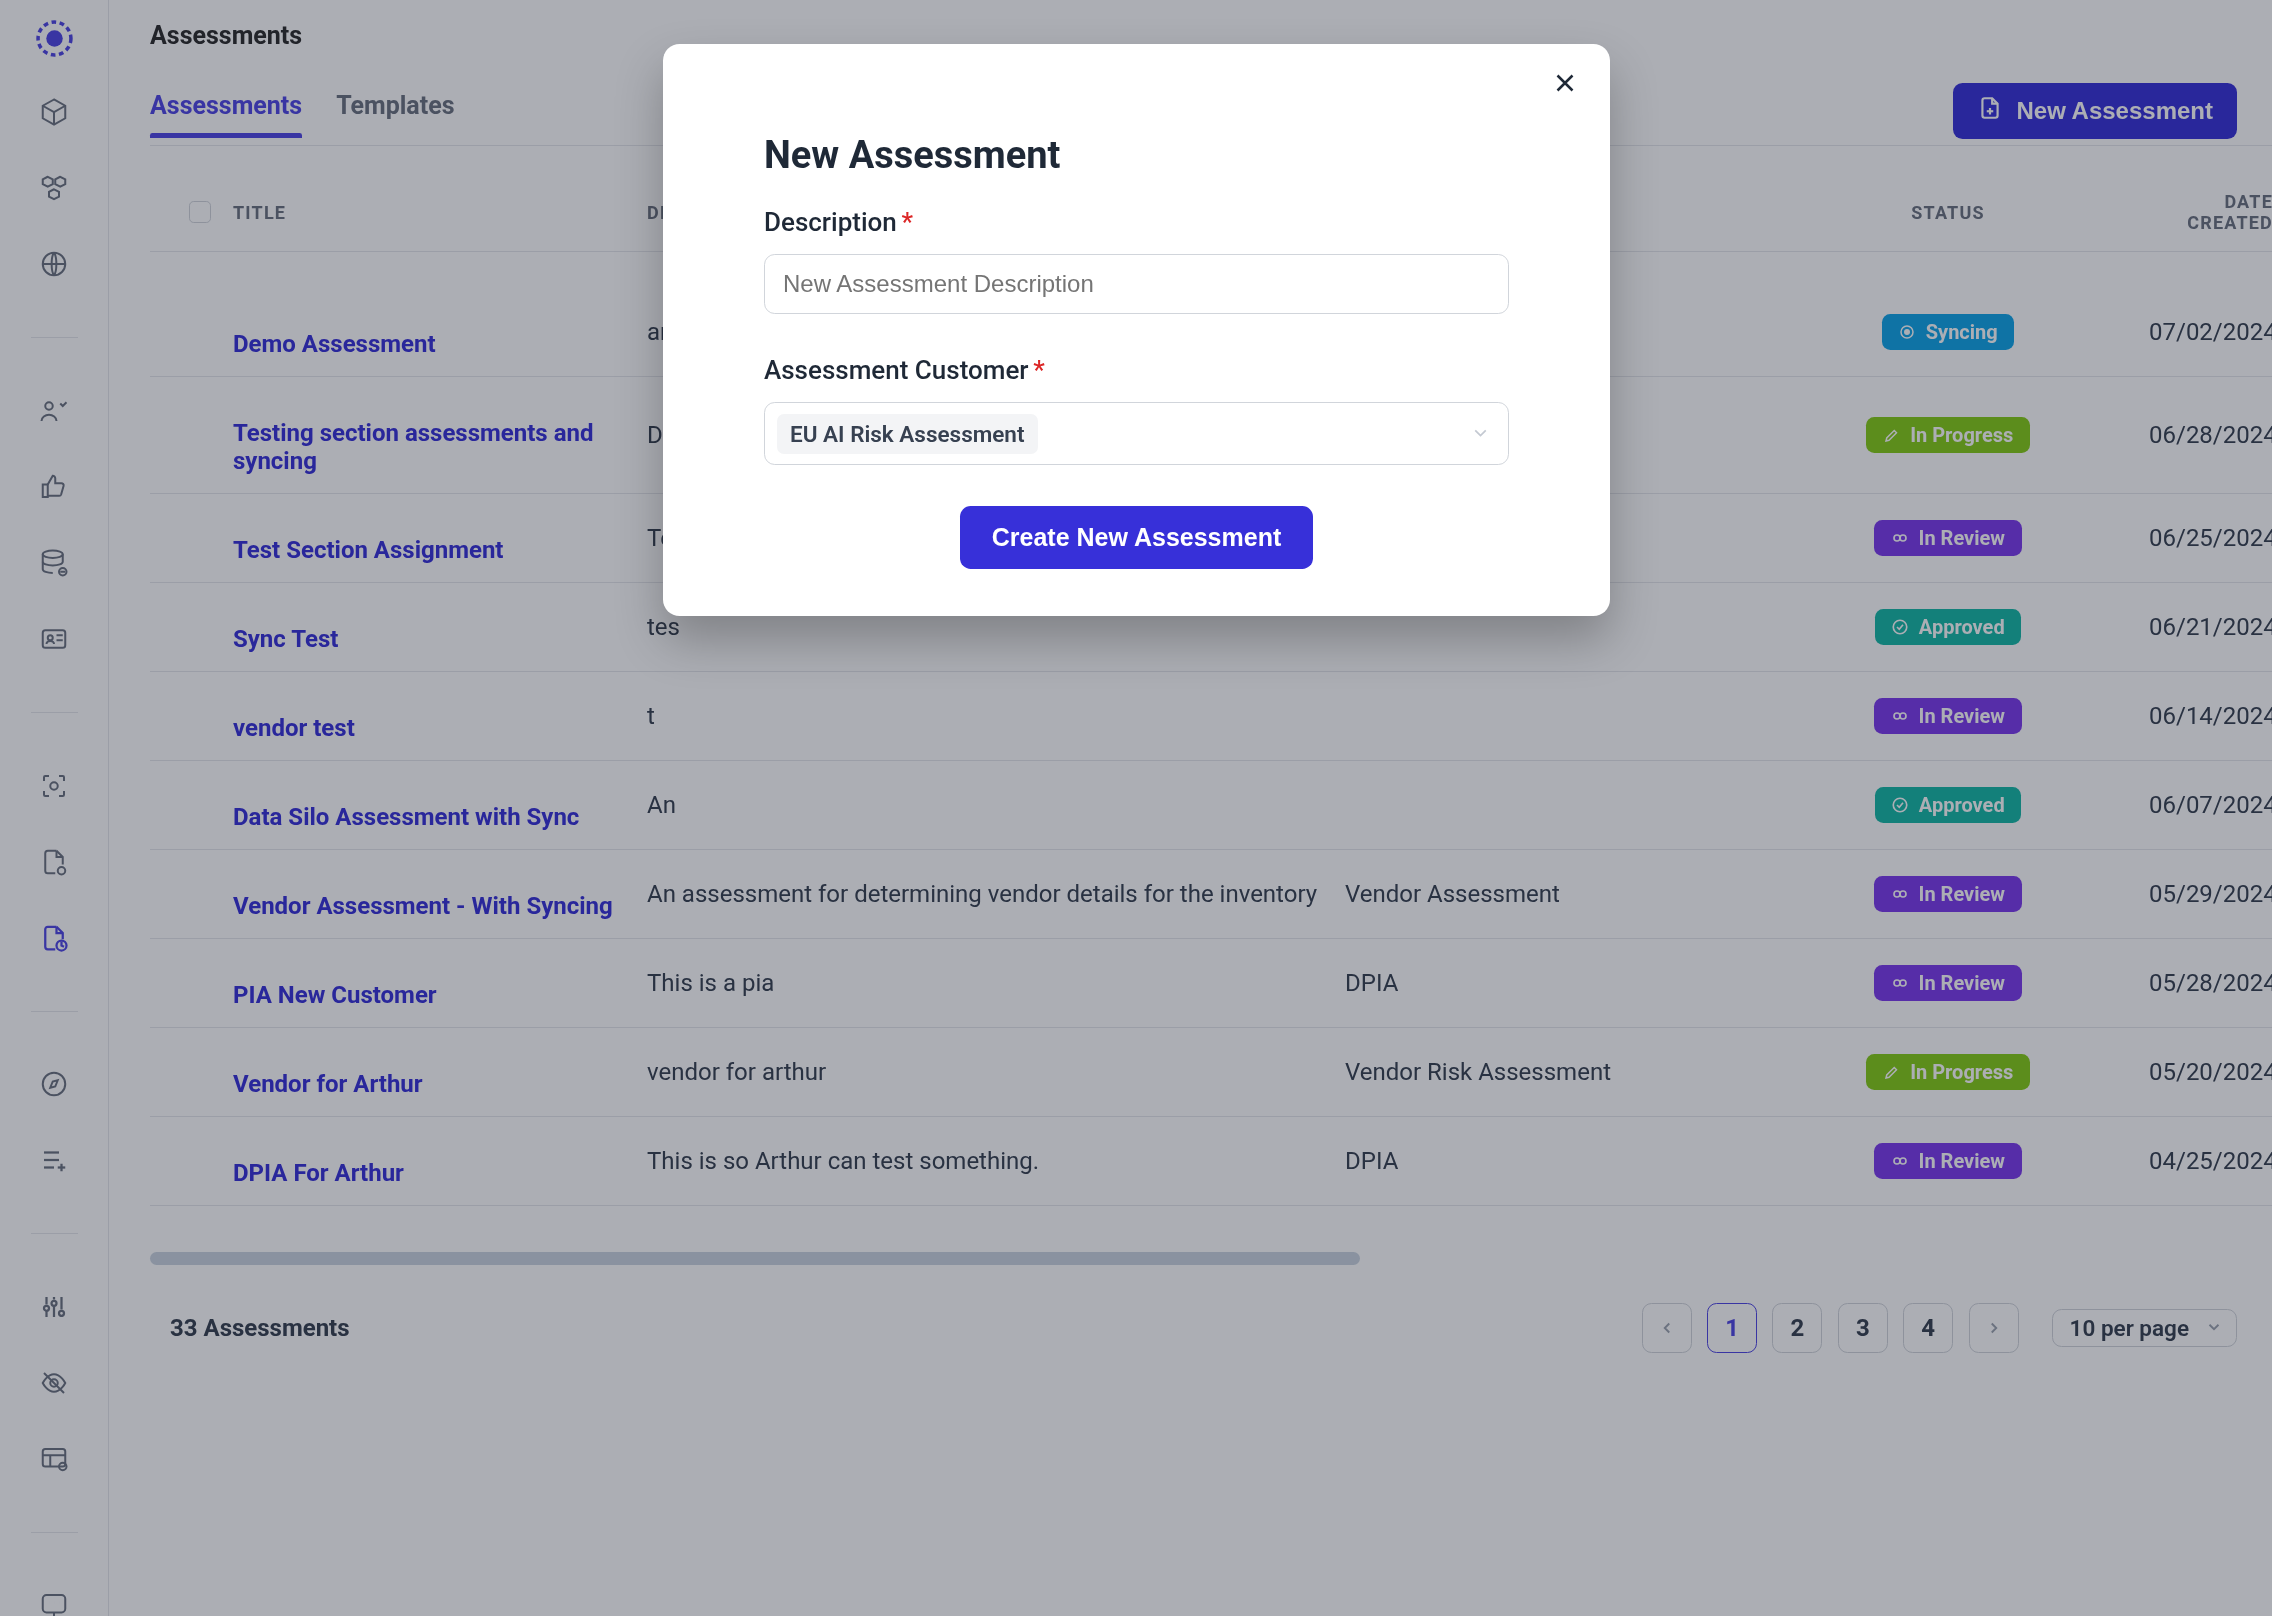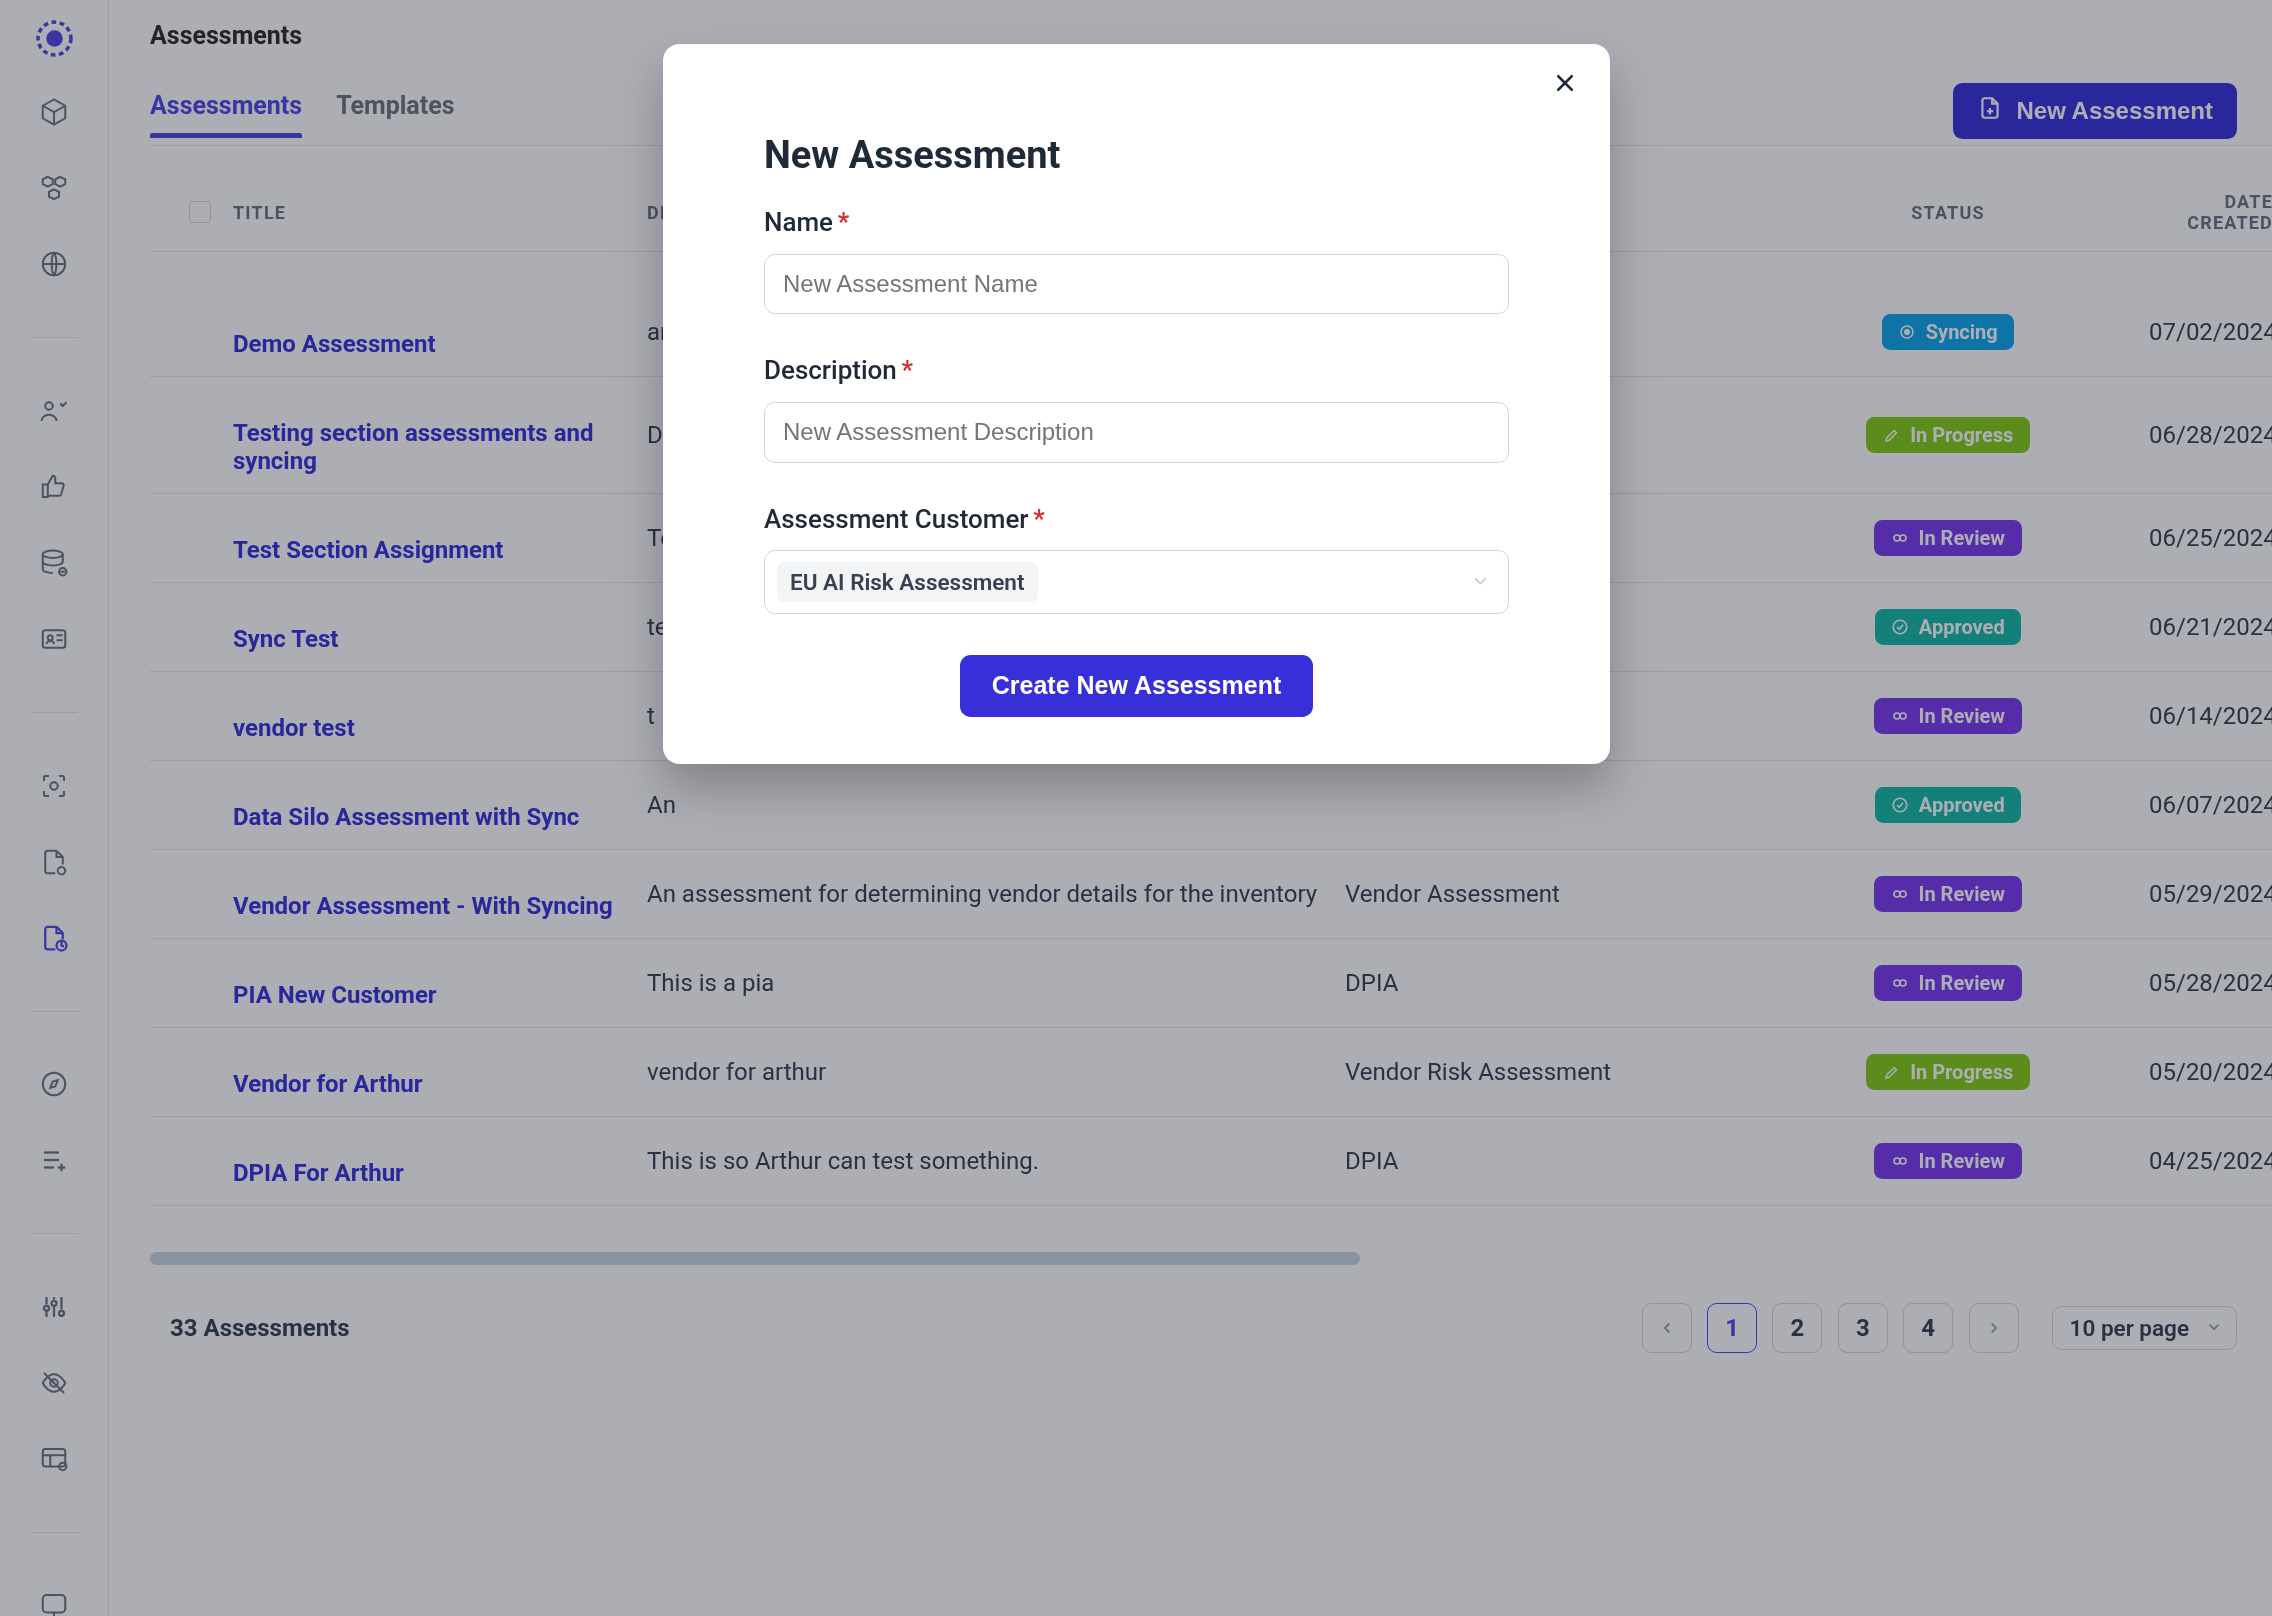--- a/index.html
+++ b/index.html
@@ -180,21 +180,21 @@
   .pg-btn {
     min-width: 50px; height: 50px;
     border: 1.8px solid #d1d5db; border-radius: 9.5px;
     background: #fff; display: flex; align-items: center; justify-content: center;
     font-size: 24px; font-weight: 700; color: #374151;
   }
   .pg-btn.active { border-color: #4f46e5; color: #4f46e5; }
   .pg-btn.arrow { color: #9ca3af; }
   .per-page {
     margin-left: 18px;
-    height: 44px;
+    height: 38px;
     border: 1.8px solid #d1d5db; border-radius: 9.5px;
     padding: 0 47px 0 16.6px;
     display: flex; align-items: center;
     font-size: 22.5px; font-weight: 600; color: #374151;
     position: relative;
     background: #fff;
   }
   .per-page .chev { position: absolute; right: 13px; top: 50%; transform: translateY(-50%); color: #9ca3af; }
 
   
@@ -660,26 +660,20 @@
 
 <div class="overlay">
   <div class="modal">
     <div class="modal-close">
       <svg width="30" height="30" viewBox="0 0 24 24" fill="none" stroke="currentColor" stroke-width="2">
           <path d="M6 6l12 12M18 6L6 18"></path>
         </svg>
     </div>
     <h2 class="modal-title">New Assessment</h2>
 
-    <div class="field-group">
-      <div class="field-label">
-        <span>Name</span><span class="req">*</span>
-      </div>
-      <input class="field-input" placeholder="New Assessment Name" style="">
-    </div>
 
     <div class="field-group">
       <div class="field-label">
         <span>Description</span><span class="req">*</span>
       </div>
       <input class="field-input" placeholder="New Assessment Description" style="">
     </div>
 
     <div class="field-group">
       <div class="field-label">

